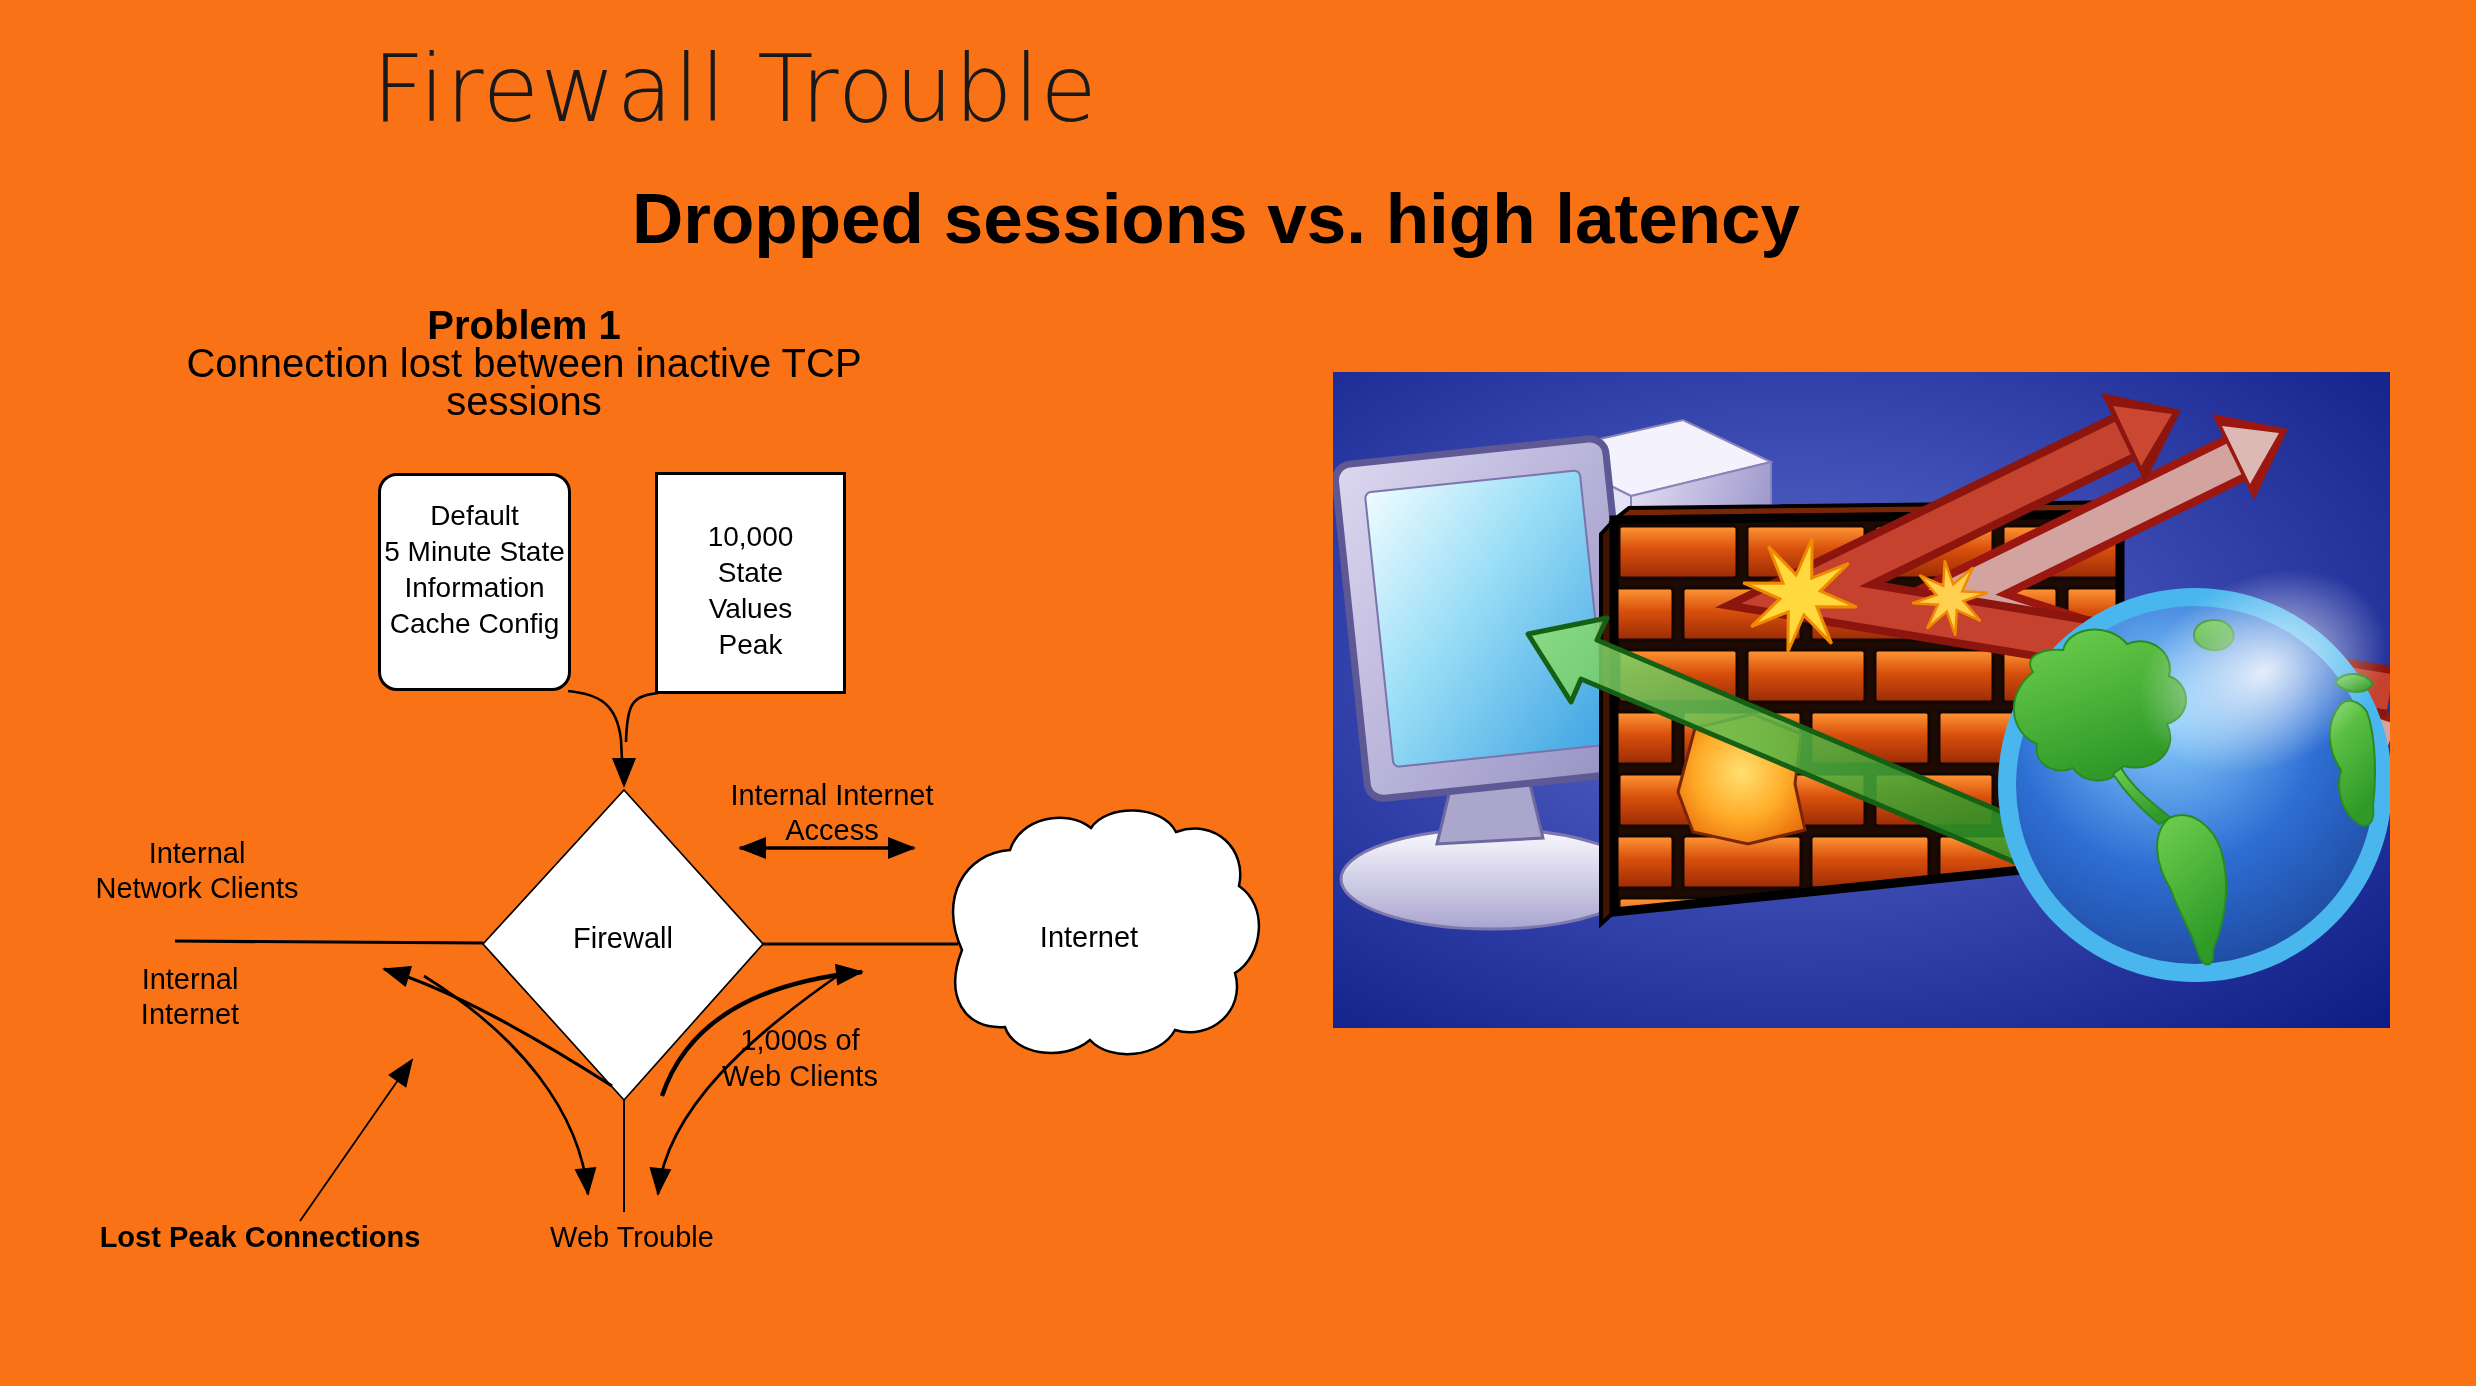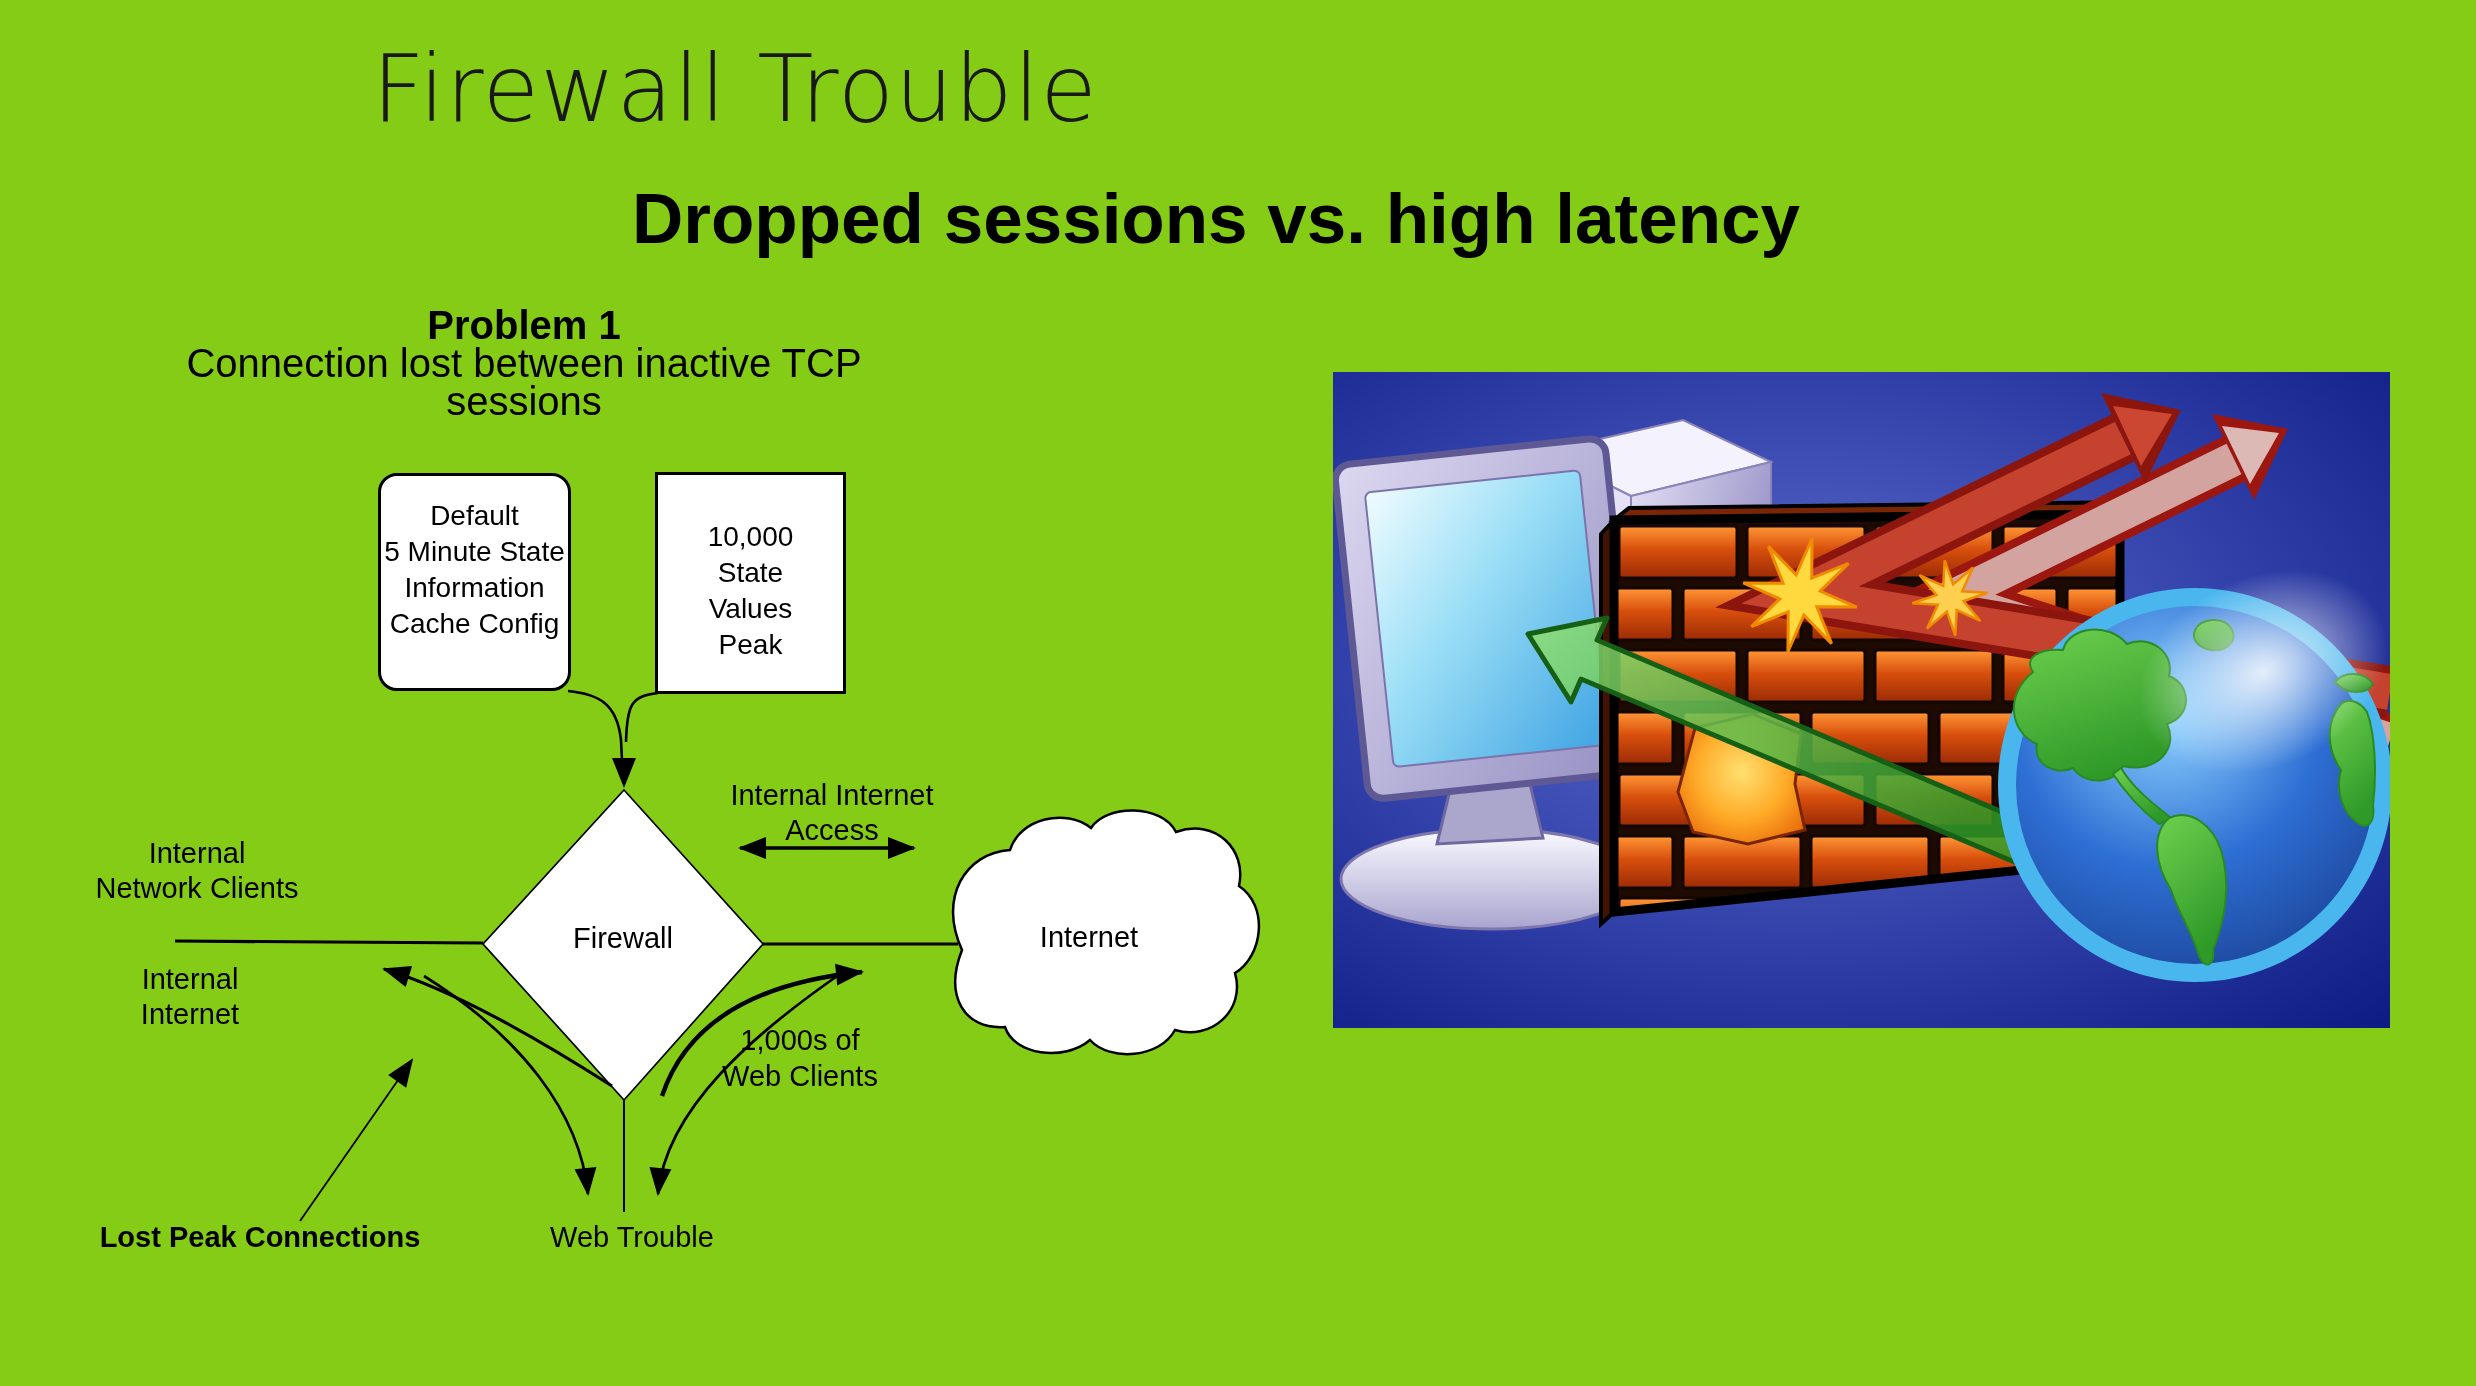--- a/index.html
+++ b/index.html
@@ -1,19 +1,19 @@
 <!DOCTYPE html>
 <html><head>
 <meta charset="utf-8">
 <style>
   html,body{margin:0;padding:0;background:#ffffff;}
   .slide{
     position:relative;
     width:2476px;height:1386px;
-    background:#84cc16;
+    background:#f97316;
     font-family:"Liberation Sans", sans-serif;
     color:#000;
     overflow:hidden;
   }
   .slide-title{
     position:absolute;left:372px;top:36px;
     font-family:"DejaVu Sans","Liberation Sans",sans-serif;
     font-weight:300;font-size:92px;letter-spacing:1px;color:#191919;
     white-space:nowrap;
   }

